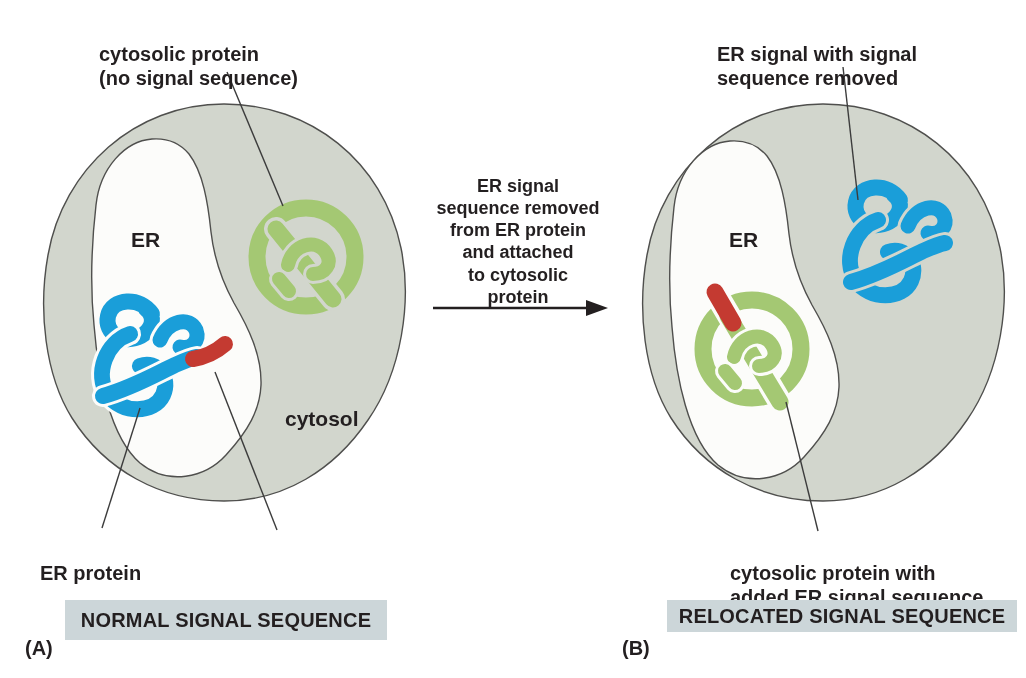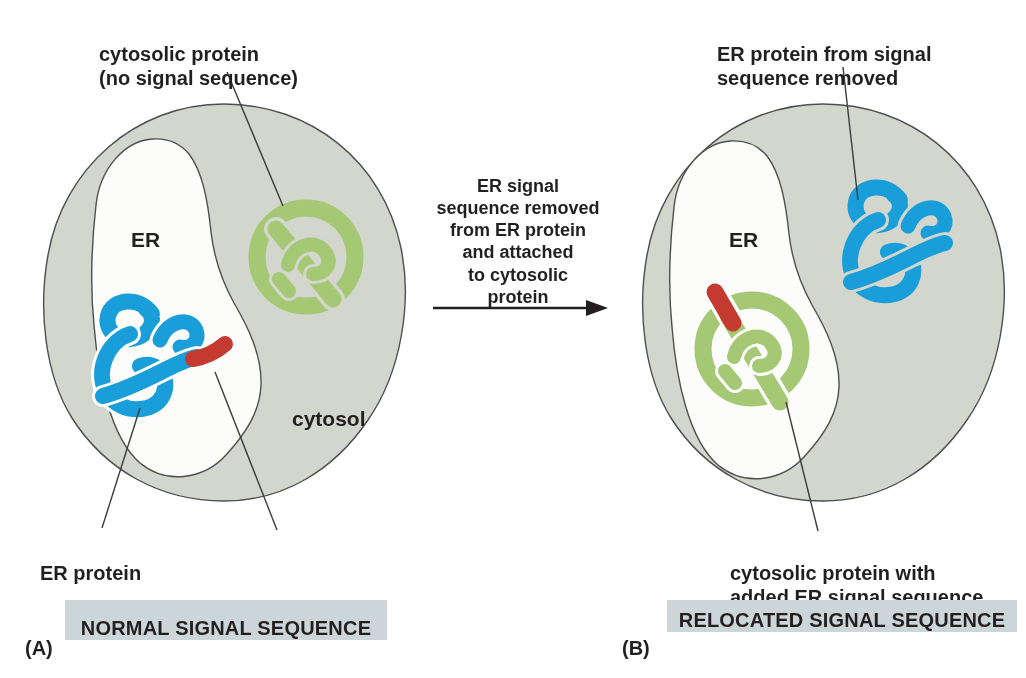--- a/index.html
+++ b/index.html
@@ -23,21 +23,21 @@
   .stage svg{position:absolute;left:0;top:0;}
   .ann{
     position:absolute;font-size:20px;font-weight:600;line-height:1.2;
     white-space:pre-line;color:var(--text);margin-top:28px;
   }
   .cell-label{font-size:21px;}
   .mid-text{width:200px;text-align:center;font-size:18px;line-height:1.23;}
   .panel-id{font-size:20px;}
   .caption-box{
     position:absolute;background:var(--caption-box);display:flex;
-    align-items:flex-end;justify-content:center;font-size:20px;font-weight:600;
+    align-items:center;justify-content:center;font-size:20px;font-weight:600;
     letter-spacing:0.2px;white-space:nowrap;
   }
   .halo{fill:none;stroke:var(--halo,#fff);stroke-linecap:round;}
   .strand{fill:none;stroke-linecap:round;}
   .blue{stroke:var(--protein-blue);}
   .green{stroke:var(--protein-green);}
   .red{stroke:var(--signal-red);}
   .leader{stroke:var(--line);stroke-width:1.4;}
 </style>
 </head>
@@ -113,25 +113,25 @@
   </svg>
 
   <div class="ann" style="left:99px;top:14px;">cytosolic protein
 (no signal sequence)</div>
   <div class="ann mid-text" style="left:418px;top:147px;">ER signal
 sequence removed
 from ER protein
 and attached
 to cytosolic
 protein</div>
-  <div class="ann" style="left:717px;top:14px;">ER protein from signal
+  <div class="ann" style="left:717px;top:14px;">ER signal with signal
 sequence removed</div>
 
   <div class="ann cell-label" style="left:131px;top:199px;">ER</div>
-  <div class="ann cell-label" style="left:292px;top:378px;">cytosol</div>
+  <div class="ann cell-label" style="left:285px;top:378px;">cytosol</div>
   <div class="ann cell-label" style="left:729px;top:199px;">ER</div>
 
   <div class="ann" style="left:40px;top:533px;">ER protein</div>
   <div class="ann" style="left:730px;top:533px;">cytosolic protein with
 added ER signal sequence</div>
 
   <div class="ann panel-id" style="left:25px;top:608px;">(A)</div>
   <div class="caption-box" style="left:65px;top:600px;width:322px;height:40px;">
     <span>NORMAL SIGNAL SEQUENCE</span>
   </div>

